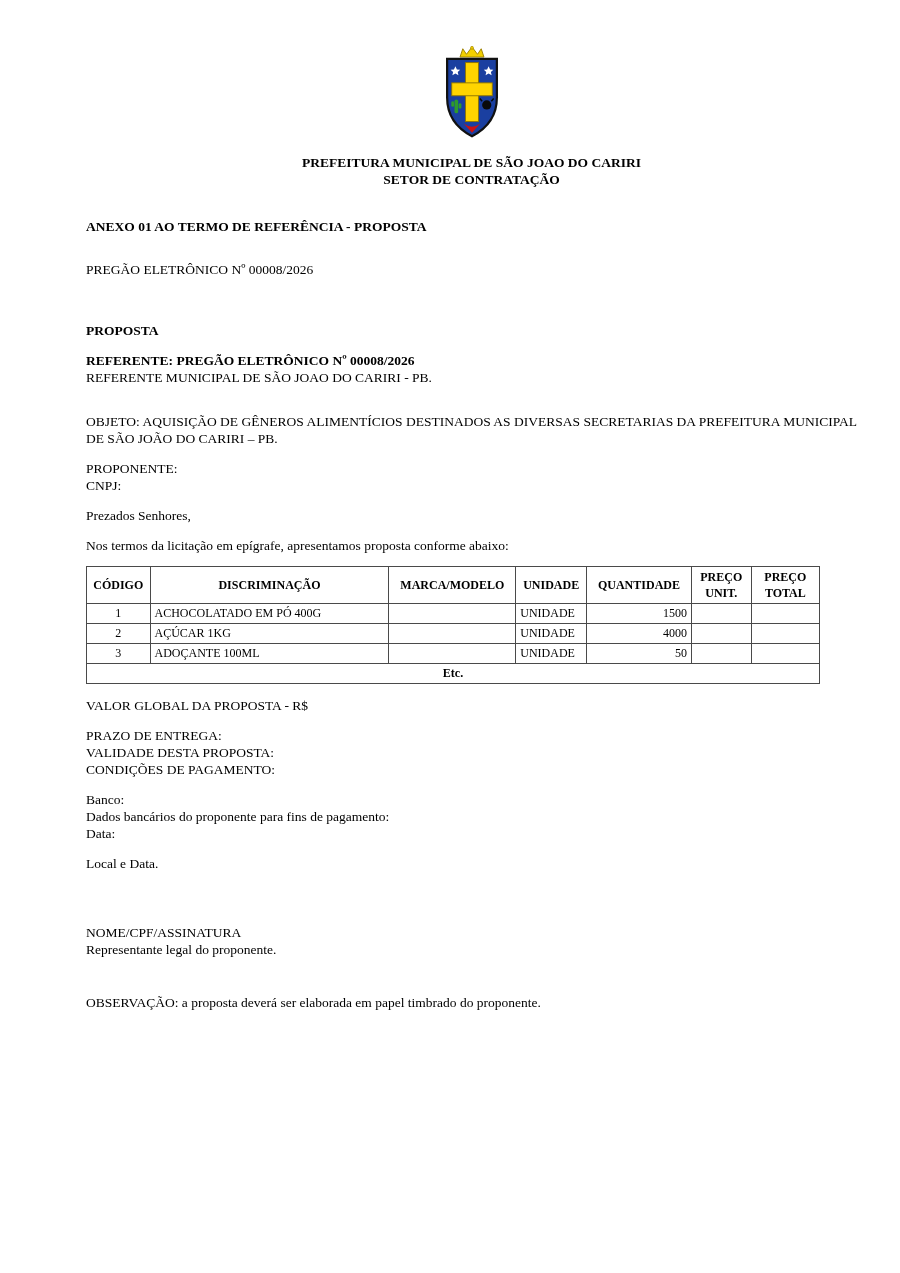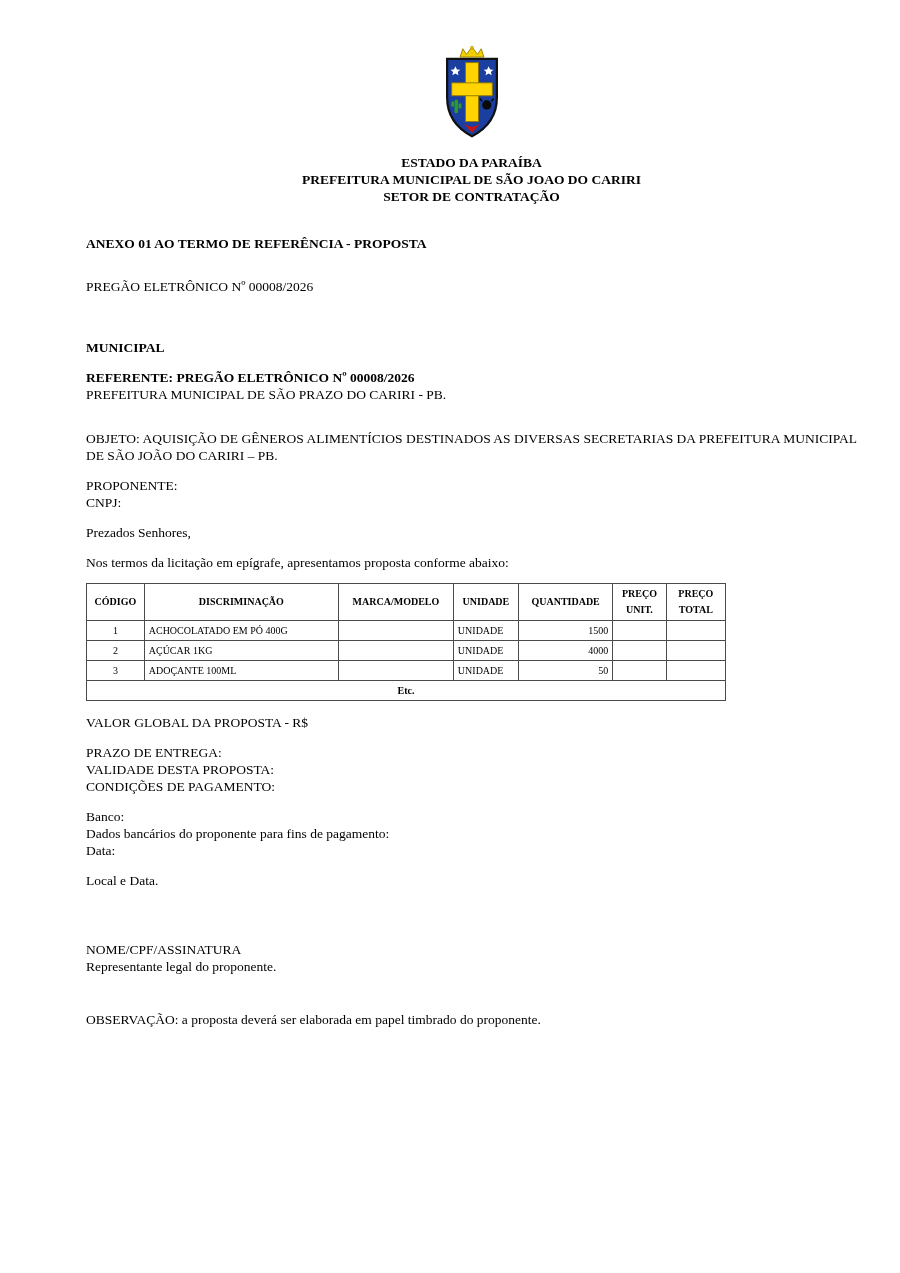--- a/index.html
+++ b/index.html
@@ -11,21 +11,21 @@
   }
   p { margin:0; }
   .bold { font-weight:bold; }
   .crest-wrap { text-align:center; }
   .letterhead { margin-top:10px; text-align:center; font-weight:bold; }
   .mt-block { margin-top:13px; }
   .anexo-title { margin-top:30px; font-weight:bold; }
   .pregao-line { margin-top:26px; }
   .proposta-heading { margin-top:44px; font-weight:bold; }
   .objeto { margin-top:27px; text-align:justify; }
-  .doc-table { border-collapse:collapse; width:640px; margin-top:12px; font-size:10px; }
+  .doc-table { border-collapse:collapse; width:734px; margin-top:12px; font-size:12px; }
   .doc-table th, .doc-table td { border:1px solid #4a4a4a; padding:1px 4px; vertical-align:middle; }
   .doc-table th { font-weight:bold; text-align:center; line-height:16px; padding:2px 2px; }
   .cell-center { text-align:center; }
   .cell-right { text-align:right; }
   .cell-left { text-align:left; }
   .etc-cell { text-align:center; padding:1px 3px;font-weight:bold; }
   .signature-block { margin-top:52px; }
   .observacao { margin-top:36px; }
 </style>
 </head>
@@ -52,34 +52,33 @@
       <rect x="25.5" y="62" width="3" height="6" rx="1.5" fill="#2d9a2d"></rect>
 
       <circle cx="56" cy="64" r="5" fill="#0a0a0a"></circle>
       <path d="M51 60 l-2.5 -3 M61 60 l2.5 -3" stroke="#0a0a0a" stroke-width="1.6"></path>
 
       <path d="M31 84 q9 7 18 0 l-9 10 Z" fill="#cc1111"></path>
     </svg>
   </div>
 
   <div class="letterhead">
-    <p>ESTADO DA PARAÍBA</p>
     <p>PREFEITURA MUNICIPAL DE SÃO JOAO DO CARIRI</p>
     <p>SETOR DE CONTRATAÇÃO</p>
   </div>
 
   <p class="anexo-title">ANEXO 01 AO TERMO DE REFERÊNCIA - PROPOSTA</p>
 
   <p class="pregao-line">PREGÃO ELETRÔNICO Nº 00008/2026</p>
 
-  <p class="proposta-heading">MUNICIPAL</p>
+  <p class="proposta-heading">PROPOSTA</p>
 
   <div class="mt-block">
     <p class="bold">REFERENTE: PREGÃO ELETRÔNICO Nº 00008/2026</p>
-    <p>PREFEITURA MUNICIPAL DE SÃO PRAZO DO CARIRI - PB.</p>
+    <p>REFERENTE MUNICIPAL DE SÃO JOAO DO CARIRI - PB.</p>
   </div>
 
   <p class="objeto">OBJETO: AQUISIÇÃO DE GÊNEROS ALIMENTÍCIOS DESTINADOS AS DIVERSAS SECRETARIAS DA PREFEITURA MUNICIPAL DE SÃO JOÃO DO CARIRI – PB.</p>
 
   <div class="mt-block">
     <p>PROPONENTE:</p>
     <p>CNPJ:</p>
   </div>
 
   <p class="mt-block">Prezados Senhores,</p>

